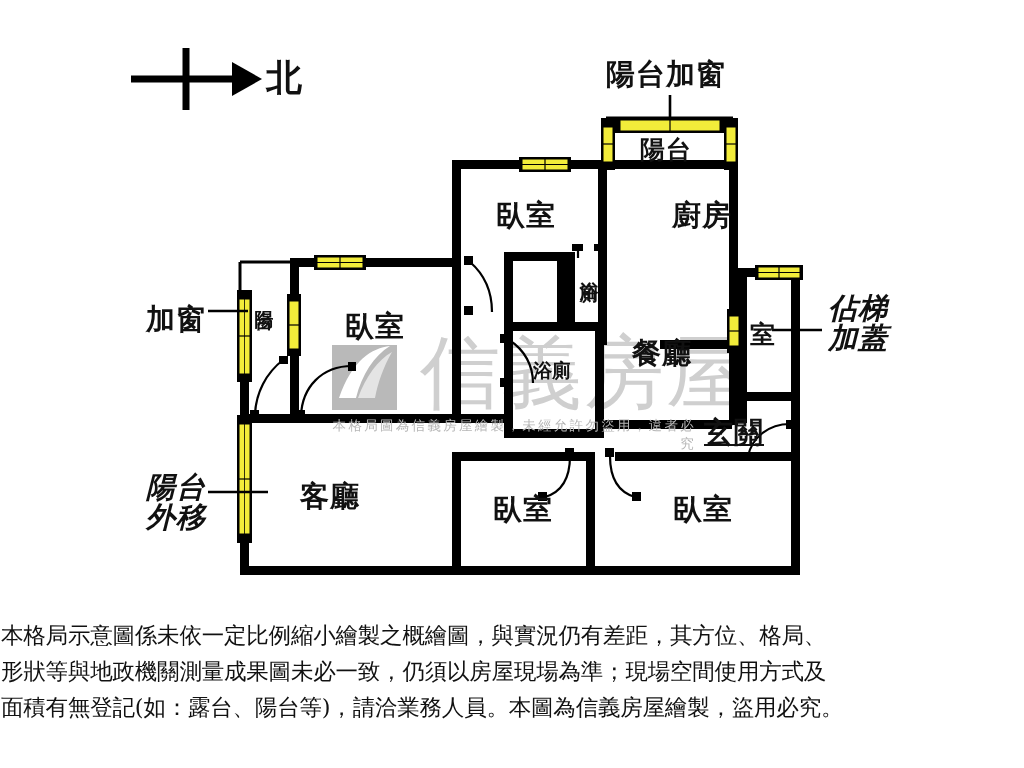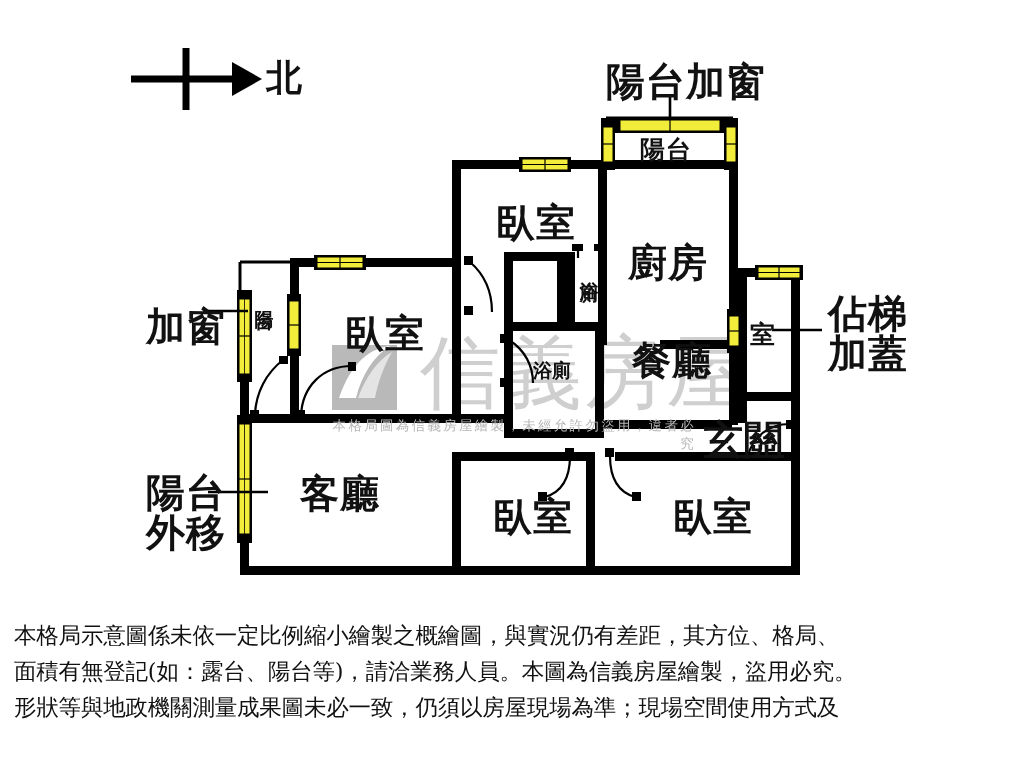--- a/index.html
+++ b/index.html
@@ -1,29 +1,29 @@
 <!DOCTYPE html>
 <html><head>
 <meta charset="utf-8">
 <style>
   html,body{margin:0;padding:0;background:#fff;}
   body{width:1024px;height:768px;font-family:"DejaVu Sans","Liberation Sans",sans-serif;color:#000;overflow:hidden;}
   #stage{position:relative;width:1024px;height:768px;background:#fff;}
   #plan{position:absolute;left:0;top:0;width:1024px;height:768px;}
   .lbl{position:absolute;font-family:"DejaVu Sans","Liberation Sans",sans-serif;color:#111;white-space:nowrap;font-weight:600;}
   .lbl.vert{writing-mode:vertical-rl;text-orientation:upright;white-space:normal;}
-  .lbl.two{white-space:pre-line;line-height:1.02;}
-  .big{font-size:39px;letter-spacing:1px;}
+  .lbl.two{white-space:pre-line;line-height:1.02;font-style:italic;}
+  .big{font-size:29px;letter-spacing:1px;}
   .med{font-size:25px;letter-spacing:1px;}
   .sml{font-size:19px;letter-spacing:0px;}
   .north{font-size:36px;font-weight:700;}
   #disclaimer{position:absolute;left:0;top:617px;width:1024px;
     font-size:22.5px;line-height:36px;color:#111;font-weight:500;
     font-family:"DejaVu Serif","Liberation Serif",serif;letter-spacing:-0.2px;}
-  #disclaimer div{padding-left:14px;}
+  #disclaimer div{padding-left:1px;}
   .wm-sub{position:absolute;left:331px;top:411px;width:365px;text-align:right;
     font-size:13.5px;color:#b6b6b6;letter-spacing:2.3px;
     font-family:Liberation Serif, serif;margin-top:6px;}
 </style>
 </head>
 <body>
 
 <div id="stage">
 
   <svg id="plan" viewBox="0 0 1024 768">
@@ -244,24 +244,24 @@
       <line x1="670" y1="95" x2="670" y2="120"></line>
       <line x1="208" y1="311" x2="248" y2="311"></line>
       <line x1="208" y1="492" x2="268" y2="492"></line>
       <line x1="772" y1="330" x2="822" y2="330"></line>
     </g>
   </svg>
 
   <div class="lbl north" style="left:266px;top:54px;">北</div>
 
   <div class="lbl big" style="left:496px;top:196px;">臥室</div>
-  <div class="lbl big" style="left:628px;top:196px;margin-top:40px;">廚房</div>
+  <div class="lbl big" style="left:672px;top:196px;">廚房</div>
   <div class="lbl big" style="left:345px;top:307px;">臥室</div>
   <div class="lbl big" style="left:632px;top:334px;">餐廳</div>
-  <div class="lbl big" style="left:300px;top:467px;">客廳</div>
+  <div class="lbl big" style="left:300px;top:477px;">客廳</div>
   <div class="lbl big" style="left:493px;top:490px;">臥室</div>
   <div class="lbl big" style="left:673px;top:490px;">臥室</div>
   <div class="lbl big" style="left:704px;top:413px;text-decoration:underline;">玄關</div>
   <div class="lbl med" style="left:640px;top:133px;">陽台</div>
   <div class="lbl med" style="left:750px;top:318px;">室</div>
   <div class="lbl sml" style="left:533px;top:358px;">浴廁</div>
 
   <div class="lbl sml vert" style="left:252px;top:295px;">陽台</div>
   <div class="lbl sml vert" style="left:577px;top:267px;">浴廁</div>
 
@@ -269,17 +269,17 @@
   <div class="lbl big" style="left:146px;top:300px;font-family:Liberation Serif, serif;">加窗</div>
   <div class="lbl big two" style="left:146px;top:473px;">陽台
 外移</div>
   <div class="lbl big two" style="left:828px;top:294px;">佔梯
 加蓋</div>
 
   <div class="wm-sub">本格局圖為信義房屋繪製，未經允許勿盜用，違者必究</div>
 
   <div id="disclaimer">
     <div>本格局示意圖係未依一定比例縮小繪製之概繪圖，與實況仍有差距，其方位、格局、</div>
+    <div>形狀等與地政機關測量成果圖未必一致，仍須以房屋現場為準；現場空間使用方式及</div>
     <div>面積有無登記(如：露台、陽台等)，請洽業務人員。本圖為信義房屋繪製，盜用必究。</div>
-    <div>形狀等與地政機關測量成果圖未必一致，仍須以房屋現場為準；現場空間使用方式及</div>
   </div>
 
 </div>
 
 </body></html>

